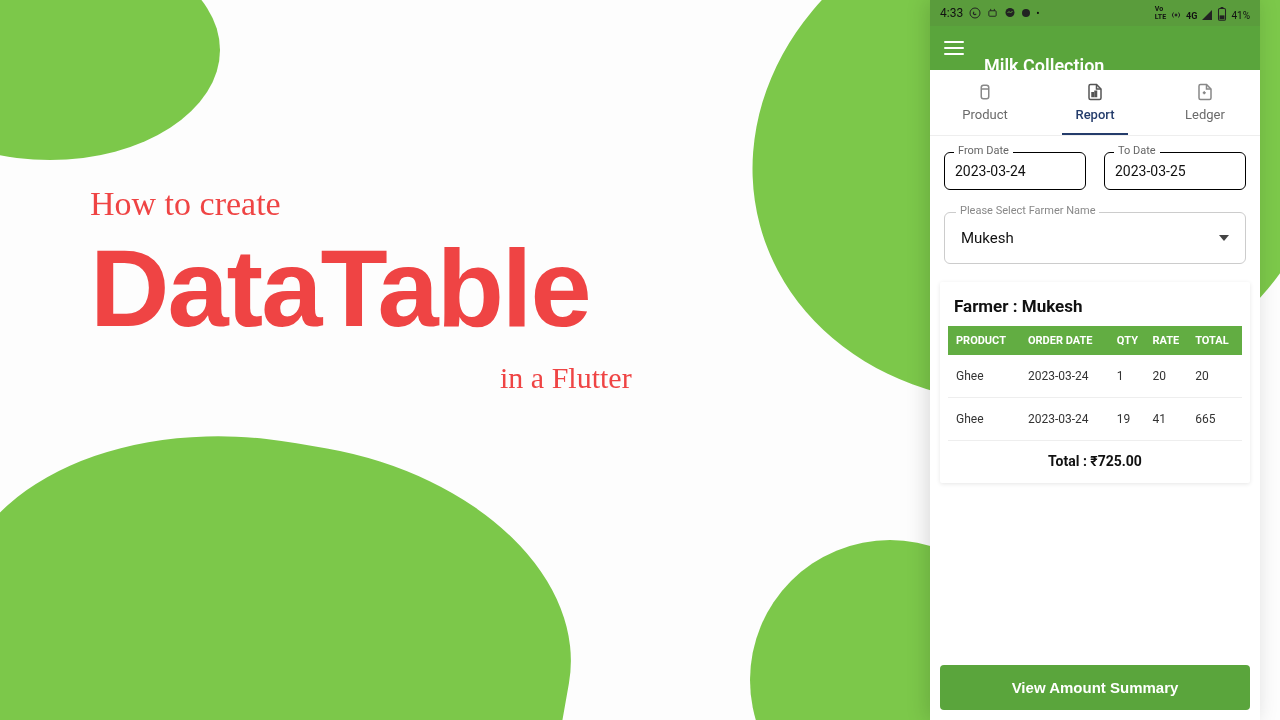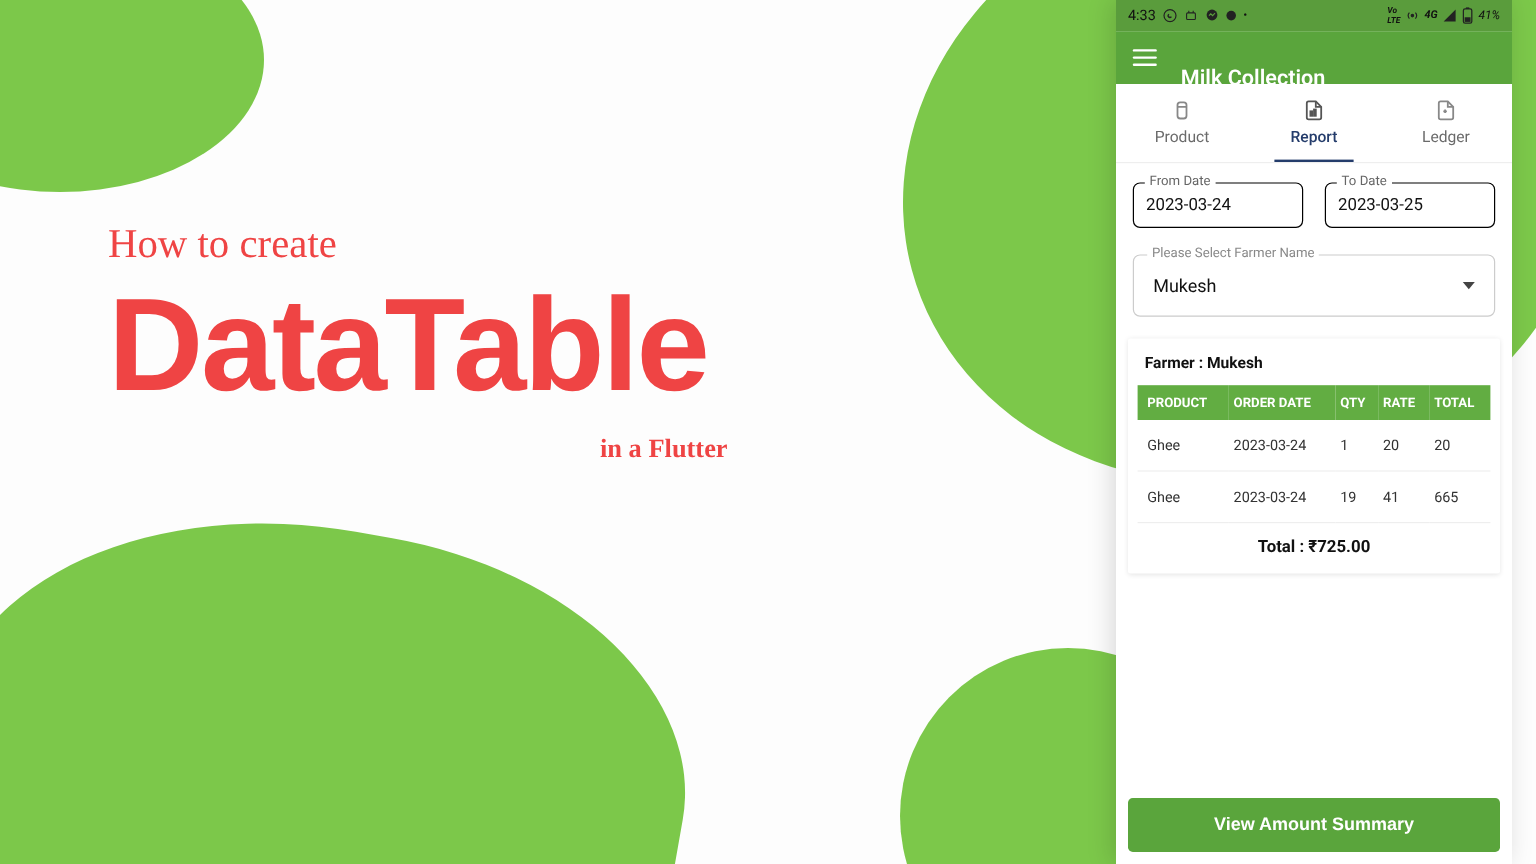--- a/index.html
+++ b/index.html
@@ -67,22 +67,22 @@
 .title-main {
   font-family: Arial Black, Arial, sans-serif;
   font-size: 110px;
   font-weight: 900;
   line-height: 1;
   margin-top: 10px;
   letter-spacing: -2px;
 }
 .title-line3 {
   font-family: Georgia, "Times New Roman", serif;
-  font-size: 22px;
-  font-weight: 700;
+  font-size: 30px;
+  font-weight: 400;
   margin-left: 410px;
   margin-top: 18px;
 }
 
 
 .phone {
   position: absolute;
   right: 20px;
   top: 0px;
   width: 330px;
@@ -98,21 +98,21 @@
   height: 26px;
   background: #5a9c3c;
   display: flex;
   align-items: center;
   justify-content: space-between;
   padding: 0 10px;
   font-size: 12px;
   color: #111;
 }
 .status-left { display: flex; align-items: center; gap: 6px; }
-.status-right { display: flex; align-items: center; gap: 4px; font-size: 10px; font-style: italic; }
+.status-right { display: flex; align-items: flex-end; gap: 4px; font-size: 10px; }
 .status-dot { width: 8px; height: 8px; background: #222; border-radius: 50%; }
 
 
 .app-bar {
   height: 44px;
   background: #5aa53c;
   display: flex;
   align-items: center;
   padding: 0 14px;
   gap: 20px;
@@ -236,21 +236,21 @@
 
 
 .result-card {
   margin: 8px 10px 0;
   background: #fff;
   border-radius: 2px;
   box-shadow: 0 1px 4px rgba(0,0,0,0.1);
   padding: 12px 8px 14px;
 }
 .farmer-name {
-  font-size: 13px;
+  font-size: 17px;
   font-weight: 700;
   color: #111;
   padding: 2px 6px 10px;
 }
 .data-table {
   width: 100%;
   border-collapse: collapse;
   font-size: 12px;
 }
 .data-table thead th {

